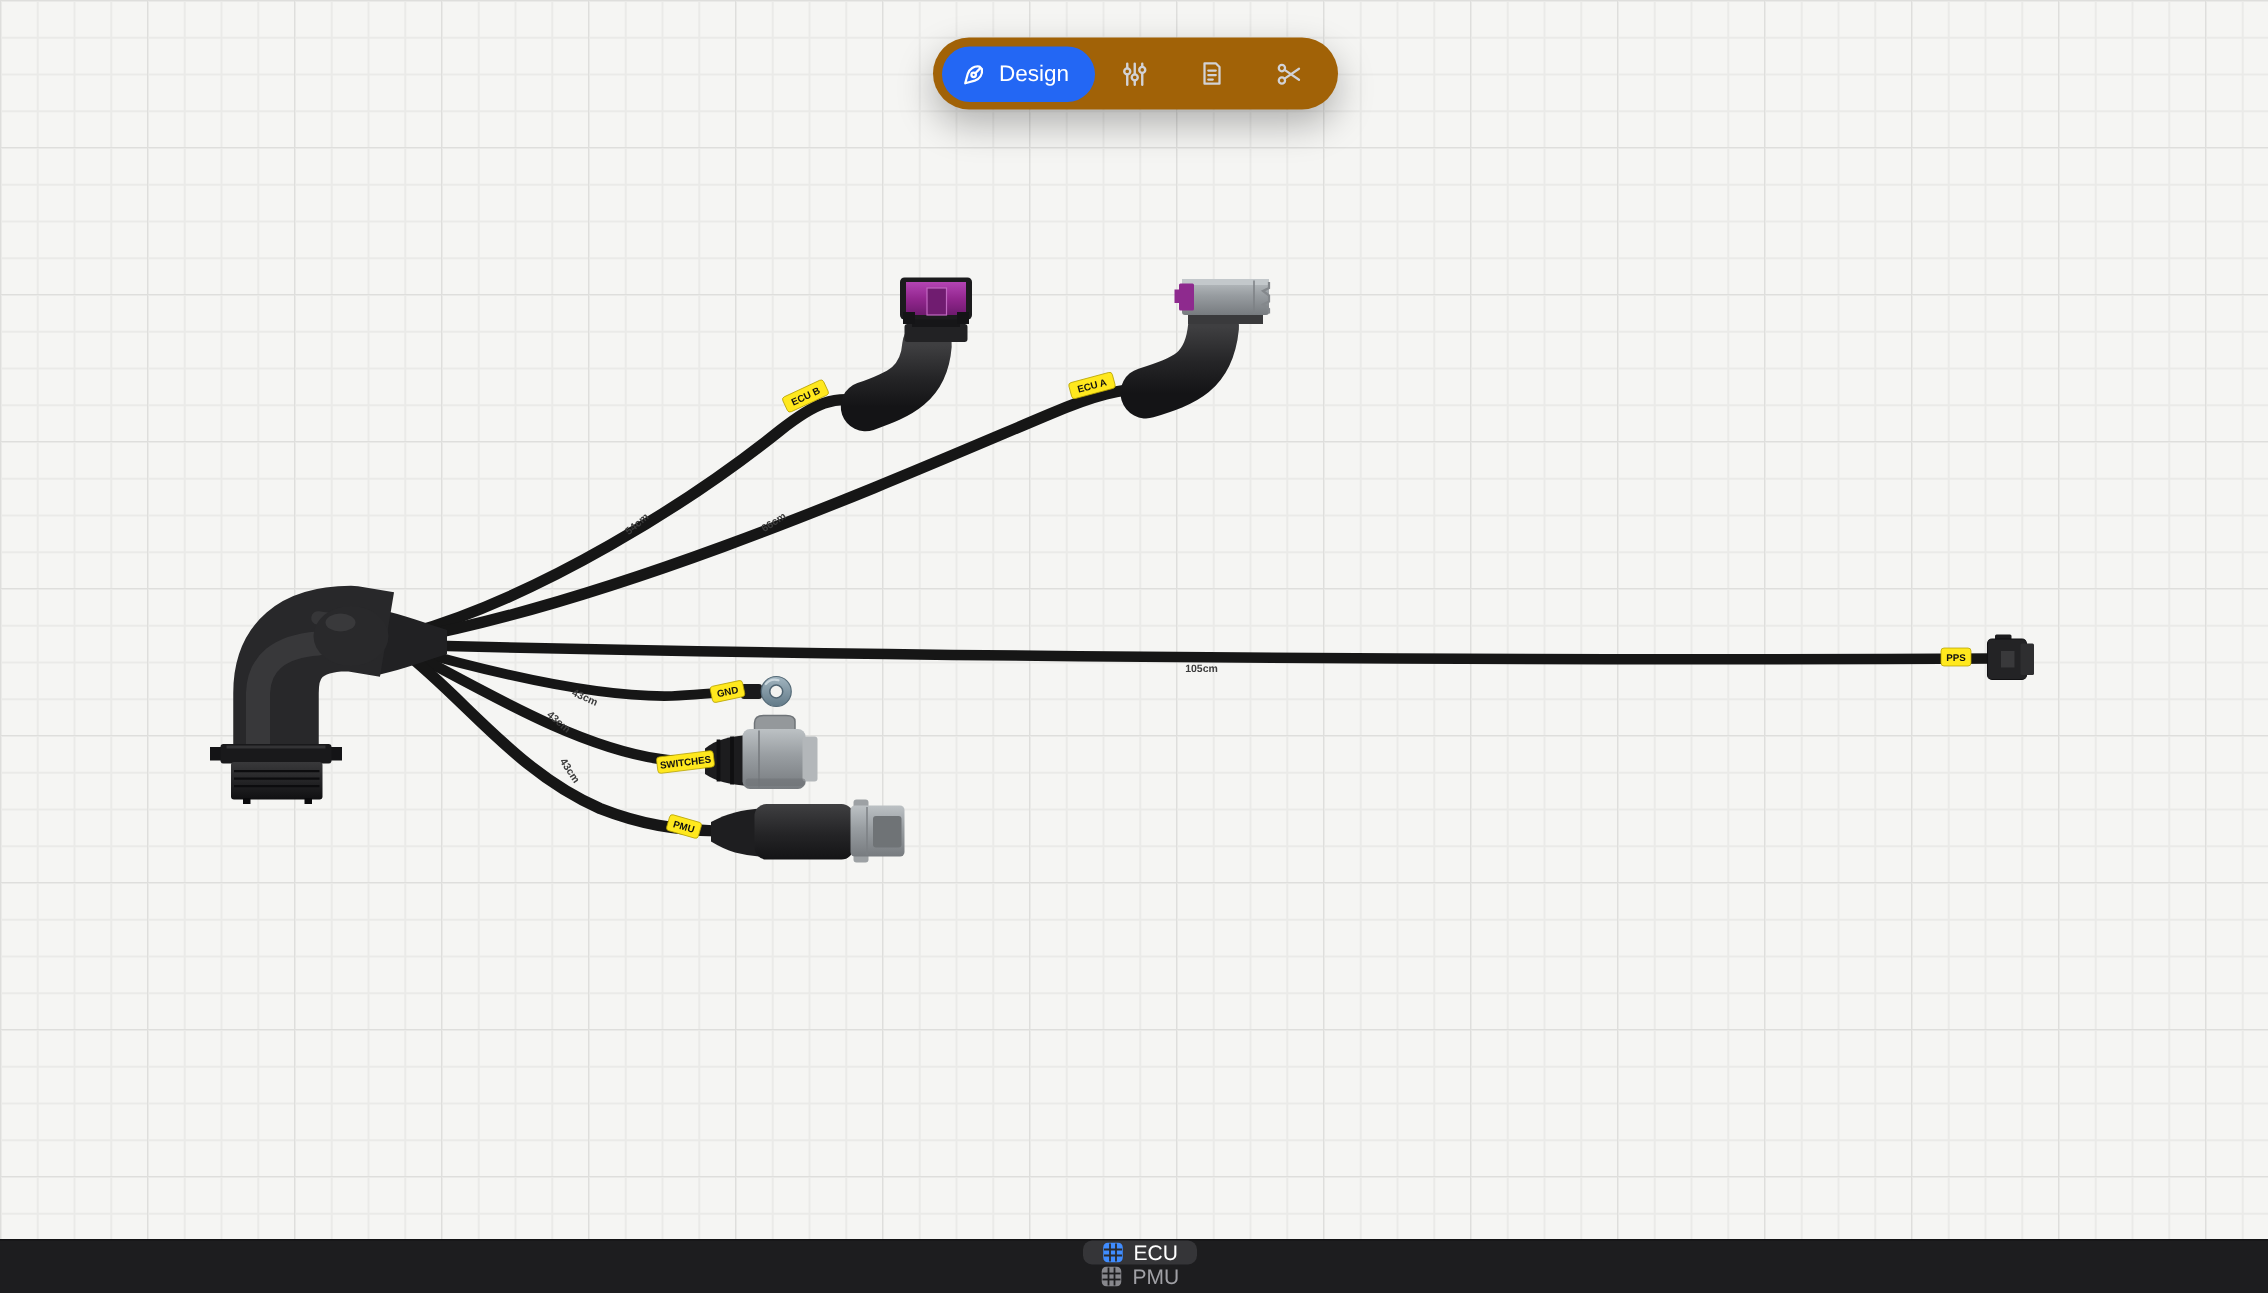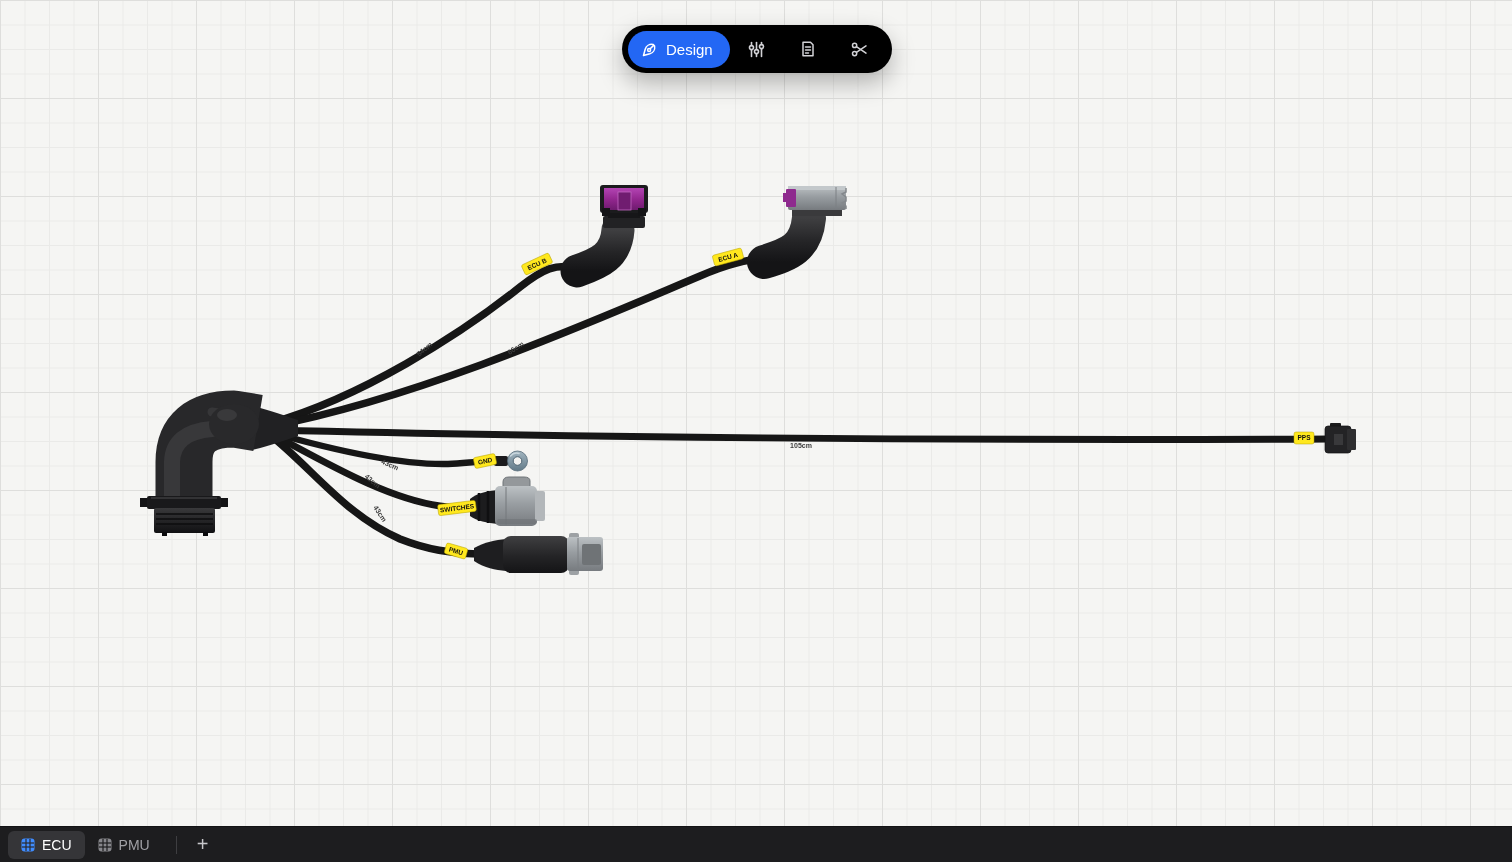--- a/index.html
+++ b/index.html
@@ -12,21 +12,21 @@
       linear-gradient(90deg, #dededc 1px, transparent 1px),
       linear-gradient(#eaeae8 1px, transparent 1px),
       linear-gradient(90deg, #eaeae8 1px, transparent 1px);
     background-size: 98px 98px, 98px 98px, 24.5px 24.5px, 24.5px 24.5px;
     position:relative;
   }
 
   
   .toolbar {
     position:absolute; left:622px; top:25px; height:48px; width:270px;
-    background:#000000; border-radius:24px;
+    background:#a16207; border-radius:24px;
     display:flex; align-items:center; padding:0 8px 0 6px; gap:2px;
     box-shadow:0 10px 25px rgba(0,0,0,.28);
     z-index:20;
   }
   .design-btn {
     height:37px; border-radius:19px; background:#2367f4; color:#fff;
     display:flex; align-items:center; gap:8px; padding:0 17px 0 13px;
     font-size:15px; font-weight:500; border:none; cursor:pointer;
   }
   .tool-btn {
@@ -36,21 +36,21 @@
 
   
   .canvas { position:absolute; inset:0; z-index:1; }
   svg text.tag    { font-family:"Liberation Sans",sans-serif; font-size:6.5px; font-weight:bold; fill:#111; }
   svg text.len    { font-family:"Liberation Sans",sans-serif; font-size:7px;  font-weight:bold; fill:#3c3c3c; }
 
   
   .sheetbar {
     position:absolute; left:0; right:0; bottom:0; height:36px;
     background:#1d1d1f; border-top:1px solid #131315;
-    display:flex; align-items:center; padding-left:8px; z-index:20;
+    display:flex; align-items:center; padding-left:8px; z-index:20;flex-direction:column;
   }
   .sheet-tab {
     height:28px; border-radius:6px; display:flex; align-items:center; gap:7px;
     padding:0 13px; font-size:14px; color:#a0a0a5; background:transparent;
     border:none; cursor:pointer;
   }
   .sheet-tab.active { background:#353538; color:#ffffff; font-weight:500; }
   .sheet-divider { width:1px; height:18px; background:#3e3e41; margin:0 11px 0 13px; }
   .add-tab-btn {
     width:30px; height:28px; display:flex; align-items:center; justify-content:center;

